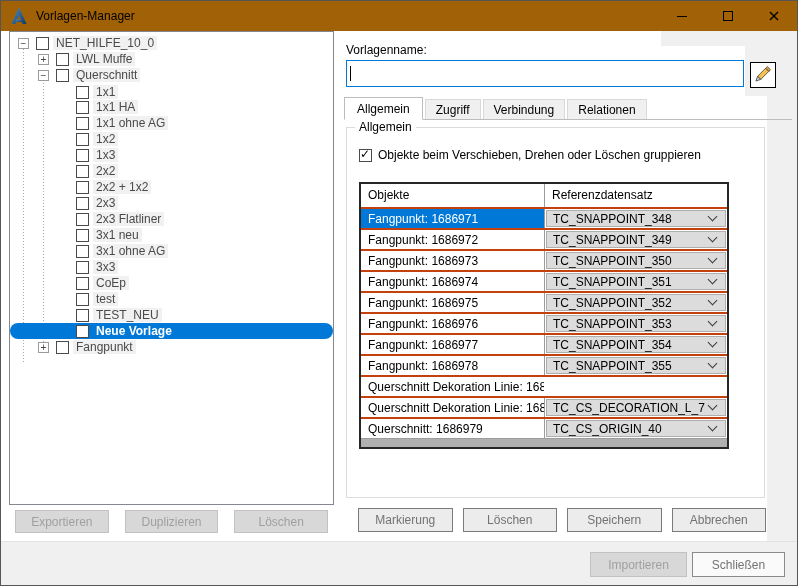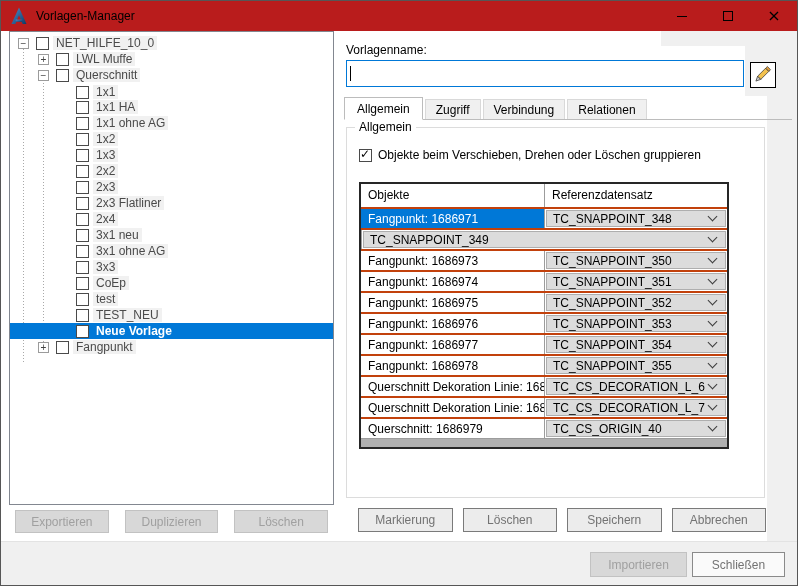--- a/index.html
+++ b/index.html
@@ -3,21 +3,21 @@
 <meta charset="utf-8">
 <style>
   * { margin:0; box-sizing:border-box; }
   html,body { background:#c9c9c9; }
   .window {
     position:relative; width:798px; height:586px; background:#fff;
     border:1px solid #565656; overflow:hidden;
     font-family:"Liberation Sans", sans-serif; font-size:12px; color:#000;
   }
   
-  .titlebar { position:absolute; left:0; top:0; right:0; height:30px; background:#b91c1c; display:flex; align-items:center; z-index:3; }
+  .titlebar { position:absolute; left:0; top:0; right:0; height:30px; background:#a16207; display:flex; align-items:center; z-index:3; }
   .app-icon { margin-left:8px; width:20px; height:20px; flex:none; }
   .title { margin-left:7px; }
   .win-controls { position:absolute; right:0; top:0; height:30px; display:flex; }
   .win-btn { width:46px; height:30px; display:flex; align-items:center; justify-content:center; background:transparent; border:none; }
   .glyph-min { width:10px; height:1px; background:#000; }
   .glyph-max { width:10px; height:10px; border:1px solid #000; }
   .glyph-close { font-size:16px; line-height:1; font-family:"DejaVu Sans", sans-serif; }
   
   .bgrect { position:absolute; background:#f0f0f0; z-index:0; }
   .bgA { left:744px; top:29px; width:53px; height:66px; }
@@ -179,38 +179,38 @@
     <span class="cb"></span>
     <span class="tree-label">1x3</span>
   </div>
 
   <div class="tree-row" style="padding-left: 48px;">
     <span class="expander leaf"></span>
     <span class="cb"></span>
     <span class="tree-label">2x2</span>
   </div>
 
+  <div class="tree-row" style="padding-left: 48px;">
+    <span class="expander leaf"></span>
+    <span class="cb"></span>
+    <span class="tree-label">2x2 + 1x2</span>
+  </div>
 
   <div class="tree-row" style="padding-left: 48px;">
     <span class="expander leaf"></span>
     <span class="cb"></span>
     <span class="tree-label">2x3</span>
   </div>
 
   <div class="tree-row" style="padding-left: 48px;">
     <span class="expander leaf"></span>
     <span class="cb"></span>
     <span class="tree-label">2x3 Flatliner</span>
   </div>
 
-  <div class="tree-row" style="padding-left: 48px;">
-    <span class="expander leaf"></span>
-    <span class="cb"></span>
-    <span class="tree-label">2x4</span>
-  </div>
 
   <div class="tree-row" style="padding-left: 48px;">
     <span class="expander leaf"></span>
     <span class="cb"></span>
     <span class="tree-label">3x1 neu</span>
   </div>
 
   <div class="tree-row" style="padding-left: 48px;">
     <span class="expander leaf"></span>
     <span class="cb"></span>
@@ -234,21 +234,21 @@
     <span class="cb"></span>
     <span class="tree-label">test</span>
   </div>
 
   <div class="tree-row" style="padding-left: 48px;">
     <span class="expander leaf"></span>
     <span class="cb"></span>
     <span class="tree-label">TEST_NEU</span>
   </div>
 
-  <div class="tree-row selected" style="padding-left: 48px;">
+  <div class="tree-row selected" style="padding-left: 48px; border-radius: 8px;">
     <span class="expander leaf"></span>
     <span class="cb"></span>
     <span class="tree-label">Neue Vorlage</span>
   </div>
 
   <div class="tree-row" style="padding-left: 28px;">
     <span class="expander">+</span>
     <span class="cb"></span>
     <span class="tree-label">Fangpunkt</span>
   </div>
@@ -305,20 +305,21 @@
     <div class="c-obj">Fangpunkt: 1686971</div>
     <div class="c-ref">
       <div class="combo">
         <span class="combo-label">TC_SNAPPOINT_348</span>
         <span class="chev"></span>
       </div>
     </div>
   </div>
 
   <div class="t-row">
+    <div class="c-obj">Fangpunkt: 1686972</div>
     <div class="c-ref">
       <div class="combo">
         <span class="combo-label">TC_SNAPPOINT_349</span>
         <span class="chev"></span>
       </div>
     </div>
   </div>
 
   <div class="t-row">
     <div class="c-obj">Fangpunkt: 1686973</div>
@@ -375,26 +376,20 @@
     <div class="c-ref">
       <div class="combo">
         <span class="combo-label">TC_SNAPPOINT_355</span>
         <span class="chev"></span>
       </div>
     </div>
   </div>
 
   <div class="t-row">
     <div class="c-obj">Querschnitt Dekoration Linie: 1686...</div>
-    <div class="c-ref">
-      <div class="combo">
-        <span class="combo-label">TC_CS_DECORATION_L_6</span>
-        <span class="chev"></span>
-      </div>
-    </div>
   </div>
 
   <div class="t-row">
     <div class="c-obj">Querschnitt Dekoration Linie: 1687...</div>
     <div class="c-ref">
       <div class="combo">
         <span class="combo-label">TC_CS_DECORATION_L_7</span>
         <span class="chev"></span>
       </div>
     </div>

